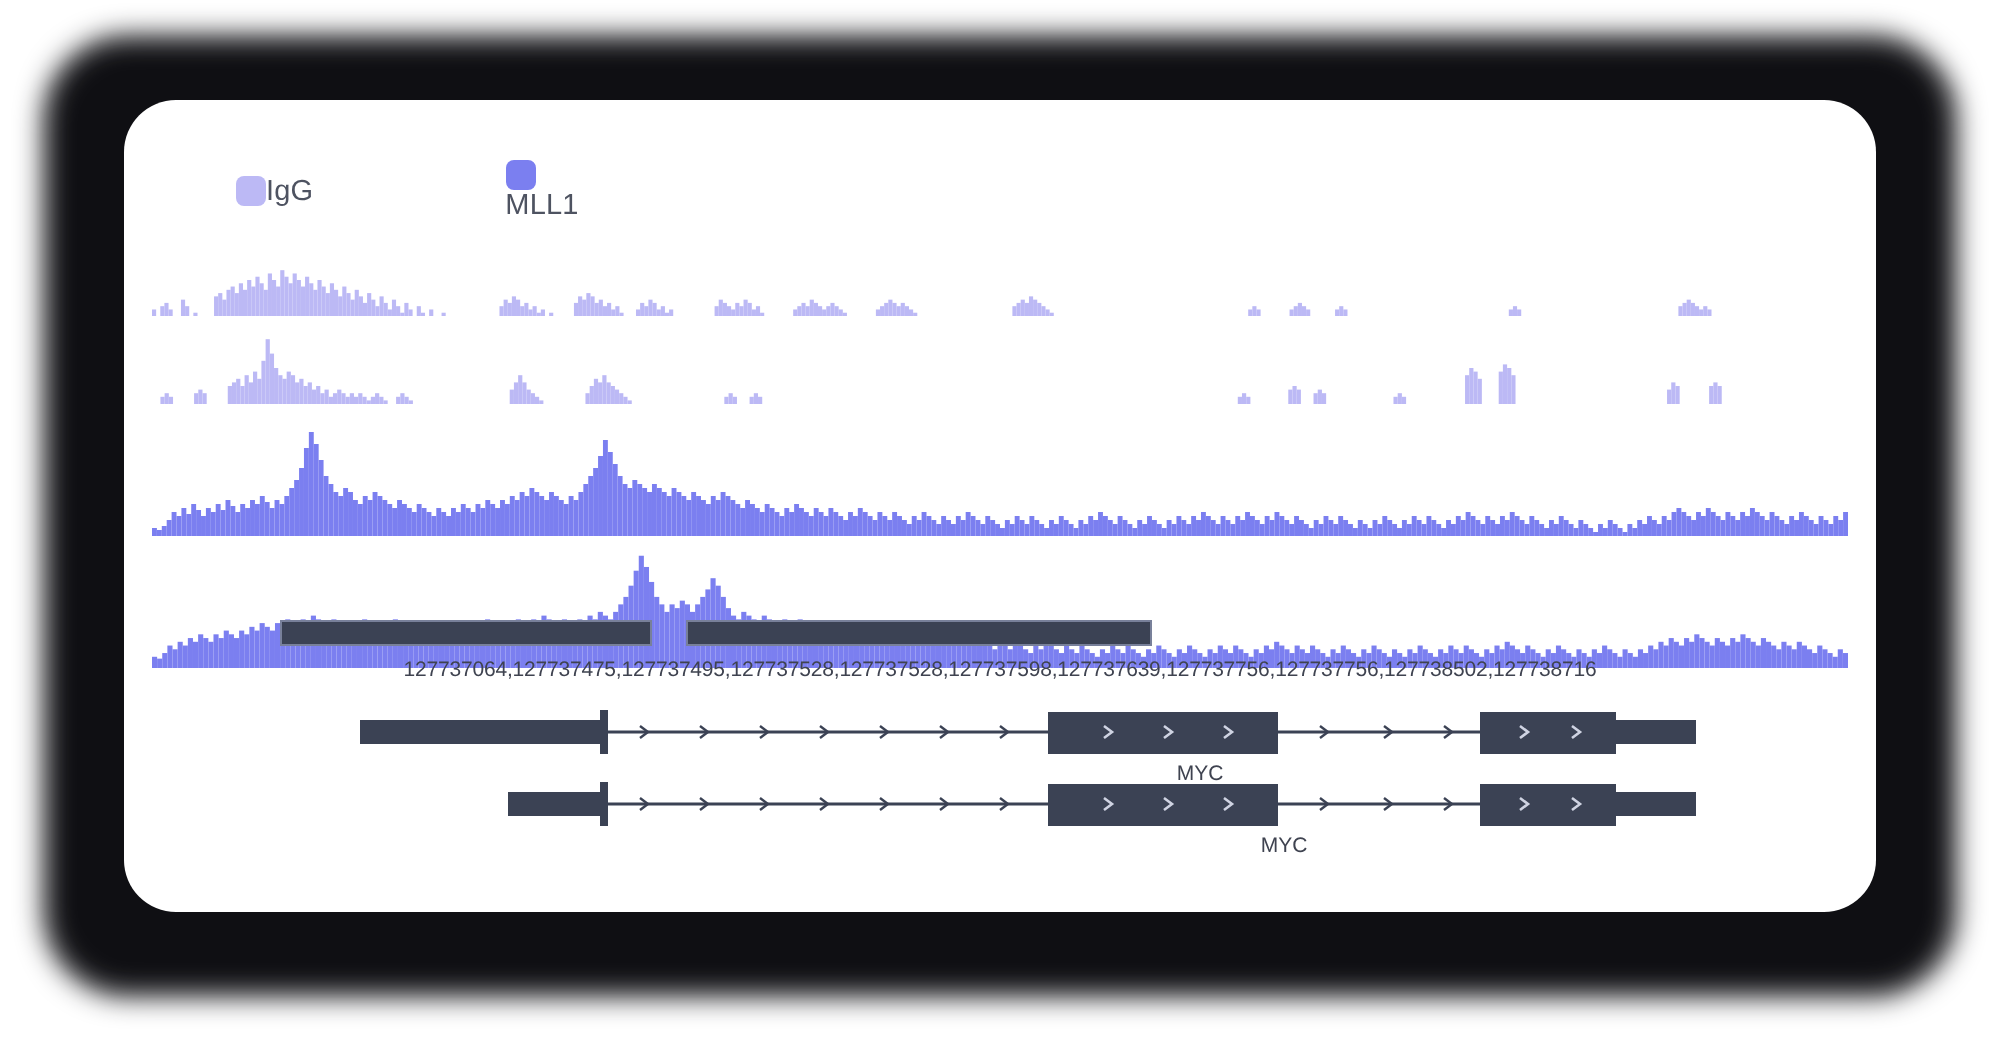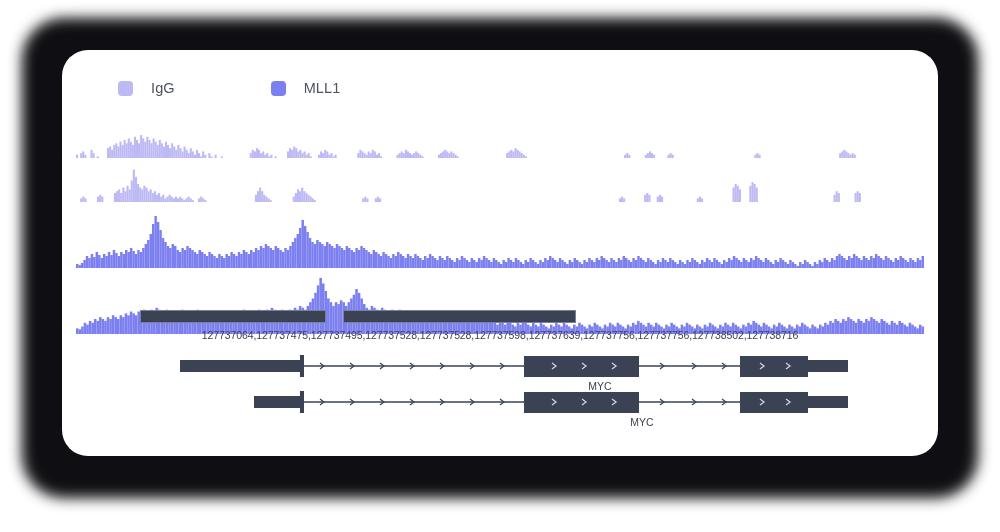--- a/index.html
+++ b/index.html
@@ -63,24 +63,24 @@
   .legend {
     position: absolute;
     left: 56px;
     top: 30px;
     display: flex;
     align-items: center;
     gap: 0;
   }
   .legend-item {
     display: flex;
-    align-items: flex-end;
-    gap: 18px;
-  }
-  .legend-item.second { margin-left: 96px; }
+    align-items: flex-start;
+    gap: 0;
+  }
+  .legend-item.second { margin-left: 96px; flex-direction: column; }
   .swatch {
     width: 15px;
     height: 15px;
     border-radius: 4px;
   }
   .legend-label {
     font-size: 14.5px;
     color: #4e5361;
     letter-spacing: .1px;
   }

